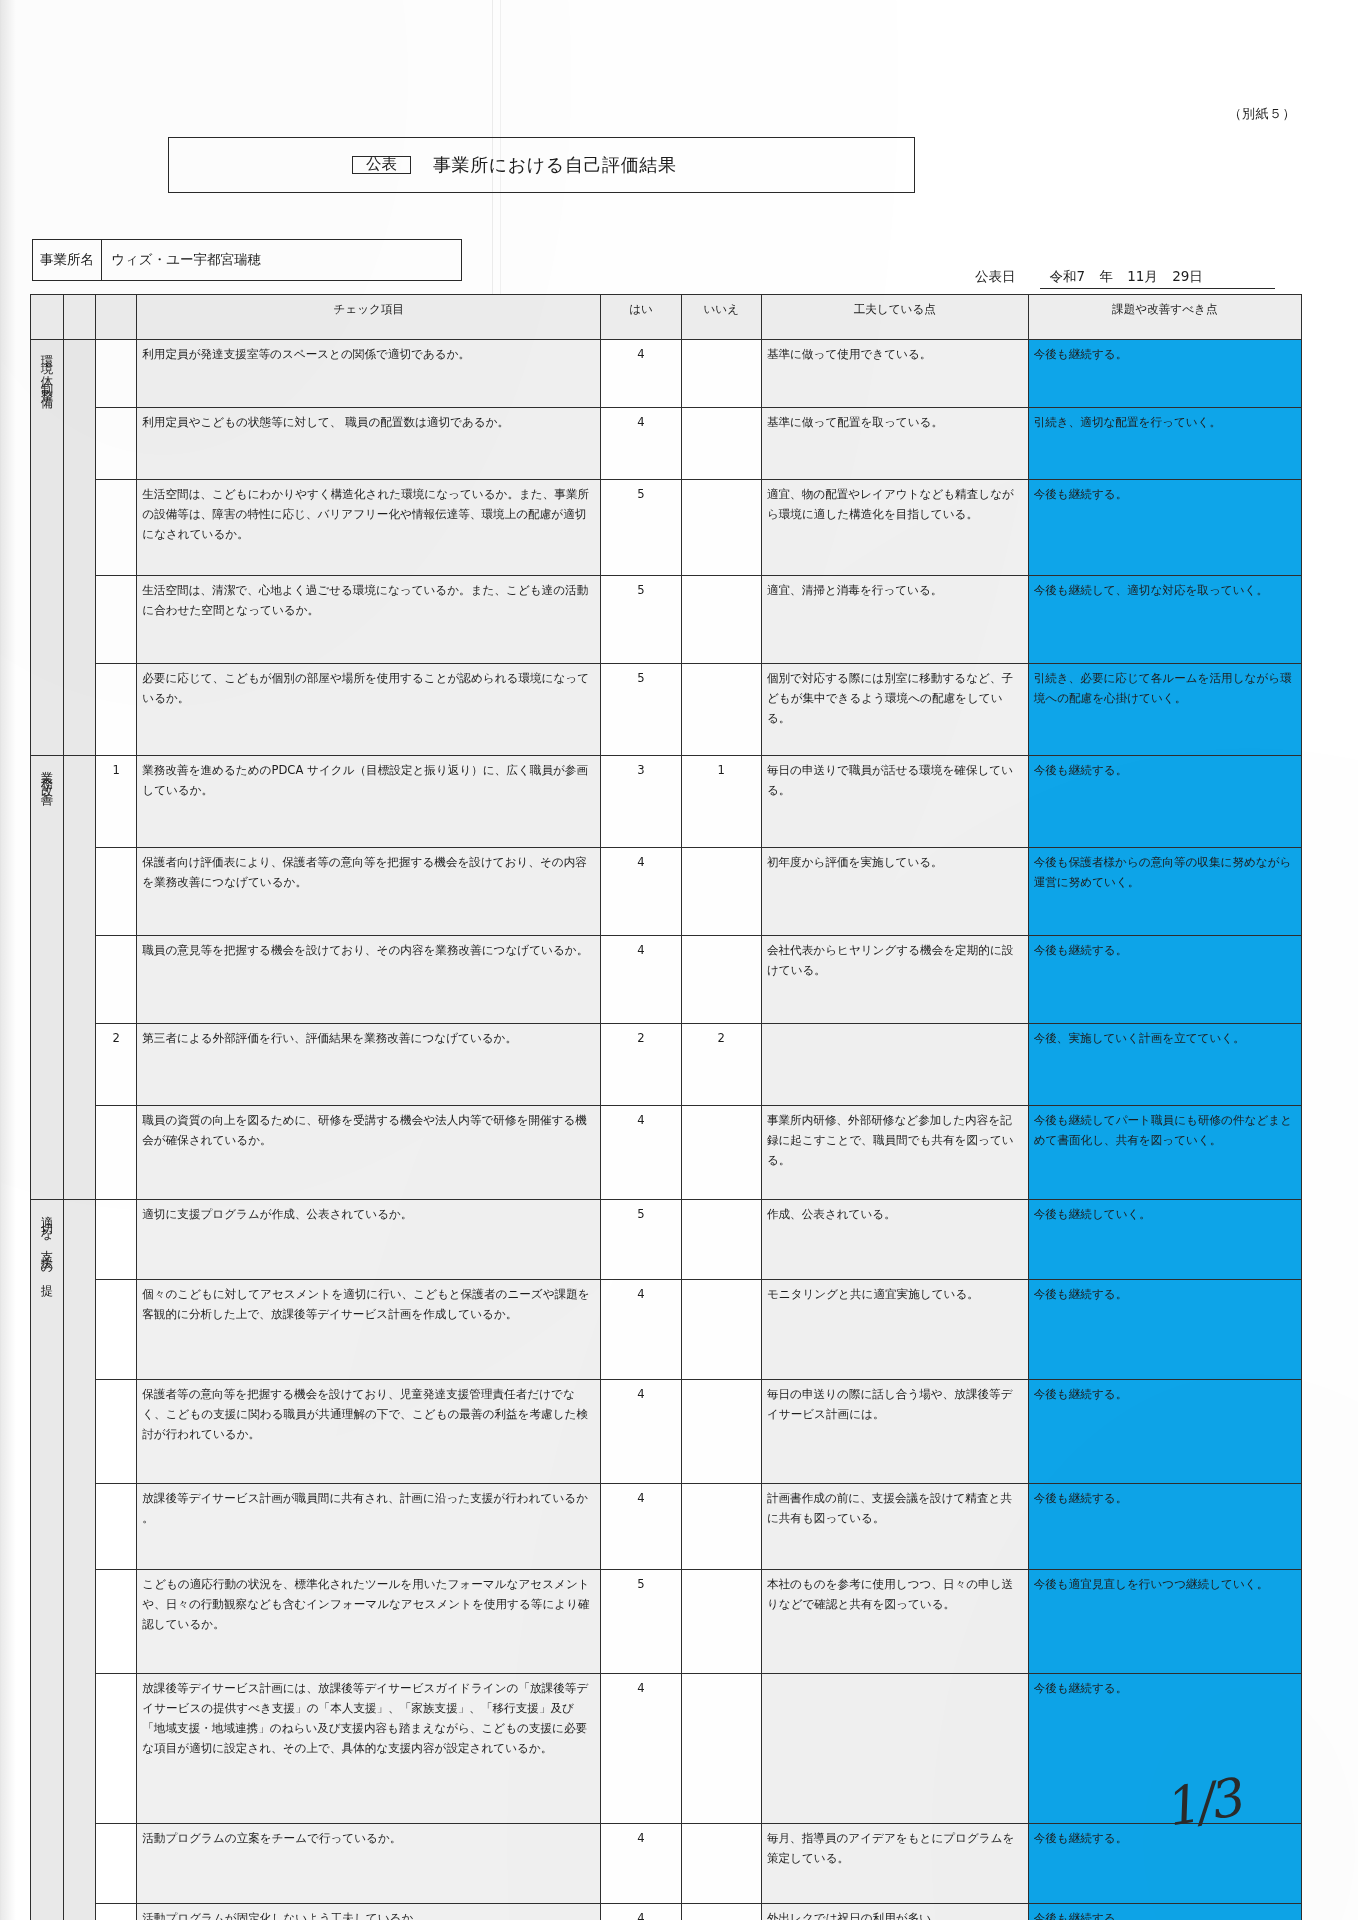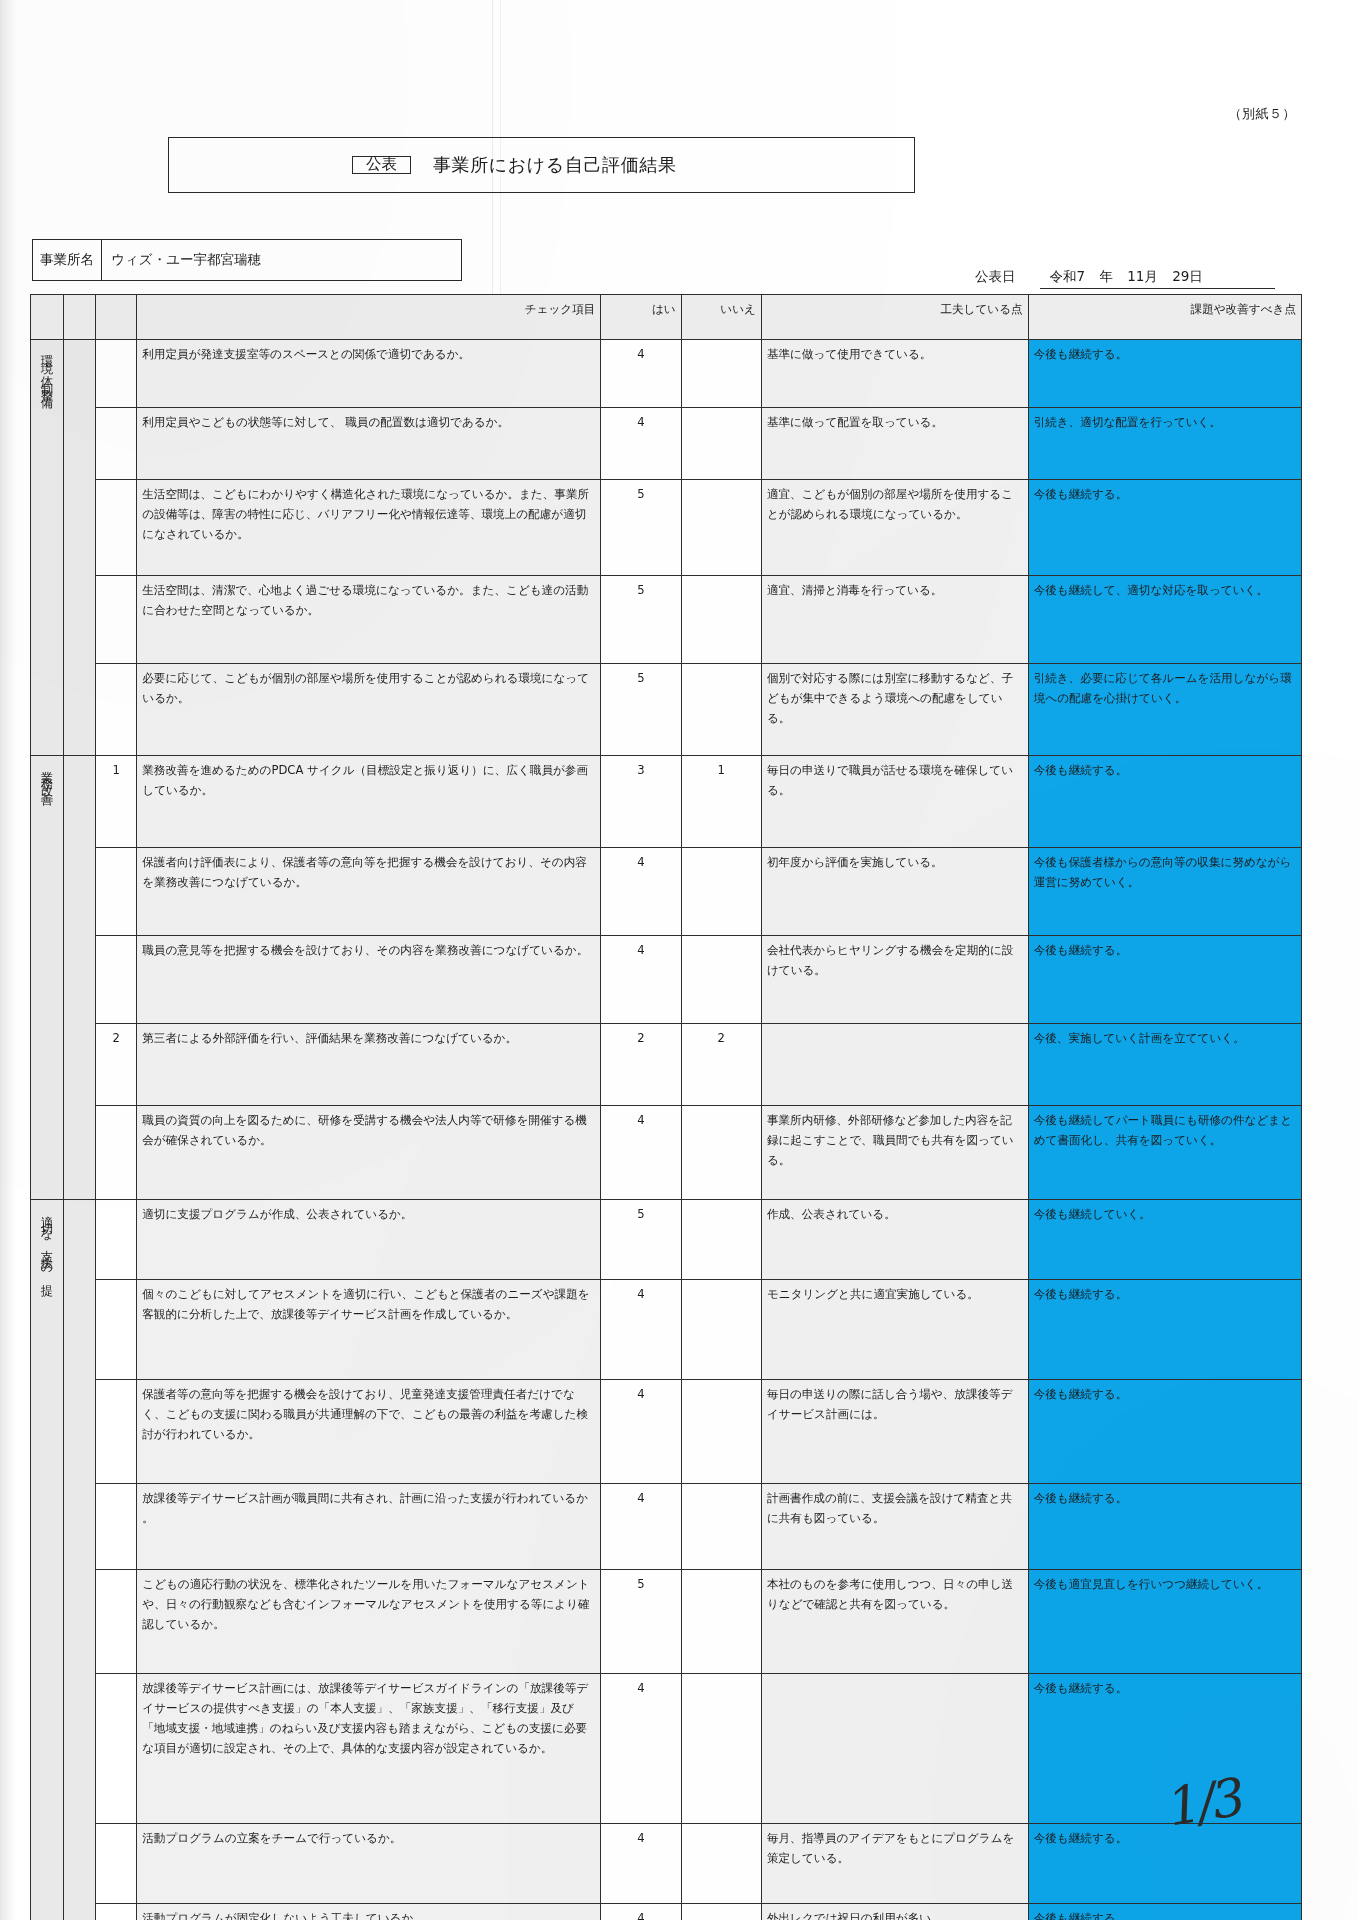--- a/index.html
+++ b/index.html
@@ -48,21 +48,21 @@
   .pubdate .lbl{margin-right:24px;}
   .pubdate .val{border-bottom:1.4px solid #2a2a2a;padding:0 10px 2px 10px;min-width:215px;}
   .pubdate .val span{margin-right:10px;}
 
   
   table.sheet{position:absolute;left:30px;top:294px;width:1272px;
     border-collapse:collapse;table-layout:fixed;}
   table.sheet th,table.sheet td{
     border:1px solid #2f2f2f;vertical-align:top;
     font-size:11.6px;line-height:1.72;padding:5px 5px;}
-  thead th{background:#ededed;text-align:right;vertical-align:middle;
+  thead th{background:#ededed;text-align:center;vertical-align:middle;
     font-weight:normal;height:34px;padding:4px 2px;font-size:12.6px;}
   col.c-cat{width:30px;}  col.c-sub{width:30px;}
   col.c-no{width:38px;}   col.c-item{width:428px;}
   col.c-yes{width:74px;}  col.c-no2{width:74px;}
   col.c-good{width:246px;} col.c-issue{width:252px;}
 
   td.cat{background:#e9e9e9;padding:0;text-align:center;vertical-align:middle;}
   td.cat .vlabel{
     writing-mode:vertical-rl;text-orientation:upright;
     margin:0 auto;font-size:12.4px;letter-spacing:7px;line-height:1;}
@@ -155,21 +155,21 @@
         <td class="score">4</td>
         <td class="score"></td>
         <td class="good">基準に做って配置を取っている。</td>
         <td class="issue">引続き、適切な配置を行っていく。</td>
       </tr>
       <tr class="r" style="height: 96px;">
         <td class="num"></td>
         <td class="item">生活空間は、こどもにわかりやすく構造化された環境になっているか。また、事業所の設備等は、障害の特性に応じ、バリアフリー化や情報伝達等、環境上の配慮が適切になされているか。</td>
         <td class="score">5</td>
         <td class="score"></td>
-        <td class="good">適宜、こどもが個別の部屋や場所を使用することが認められる環境になっているか。</td>
+        <td class="good">適宜、物の配置やレイアウトなども精査しながら環境に適した構造化を目指している。</td>
         <td class="issue">今後も継続する。</td>
       </tr>
       <tr class="r" style="height: 88px;">
         <td class="num"></td>
         <td class="item">生活空間は、清潔で、心地よく過ごせる環境になっているか。また、こども達の活動に合わせた空間となっているか。</td>
         <td class="score">5</td>
         <td class="score"></td>
         <td class="good">適宜、清掃と消毒を行っている。</td>
         <td class="issue">今後も継続して、適切な対応を取っていく。</td>
       </tr>

